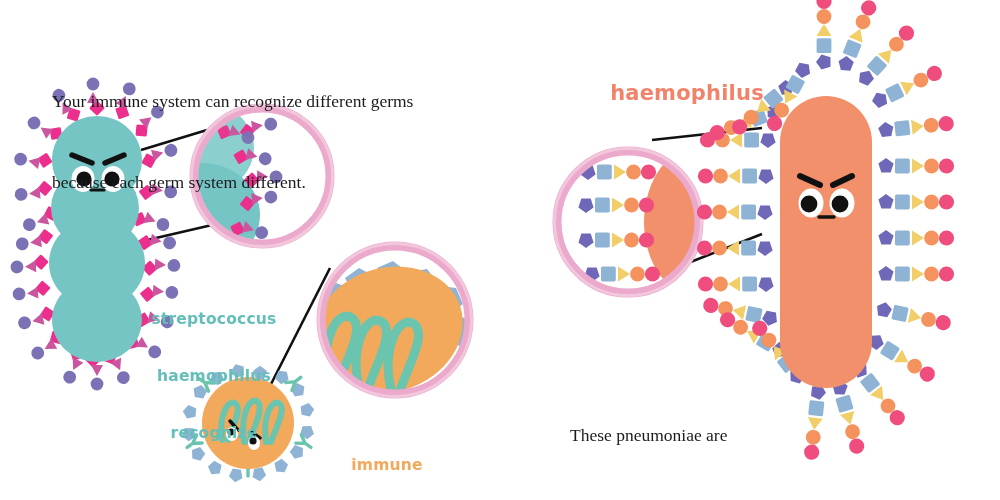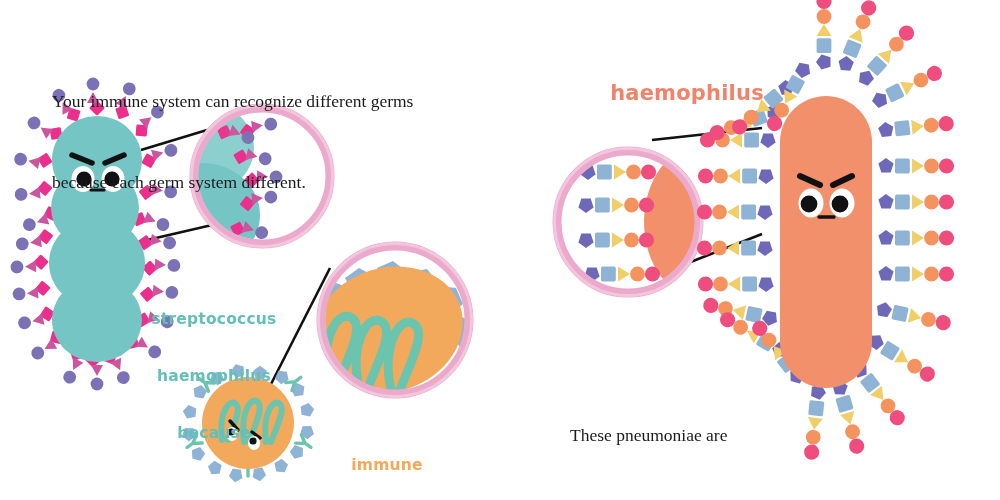--- a/index.html
+++ b/index.html
@@ -269,21 +269,21 @@
   </div>
 
   <div class="txt serif t2">
     <div>These pneumoniae are</div>
     
   </div>
 
   <div class="txt rounded lbl-strep">
     <div>streptococcus</div>
     <div>haemophilus</div>
-    <div>because</div>
+    <div>recognize</div>
   </div>
 
   <div class="txt rounded lbl-measles">
     <div>immune</div>
     
   </div>
 
   <div class="txt rounded lbl-haem">
     <div>haemophilus</div>
   </div>

